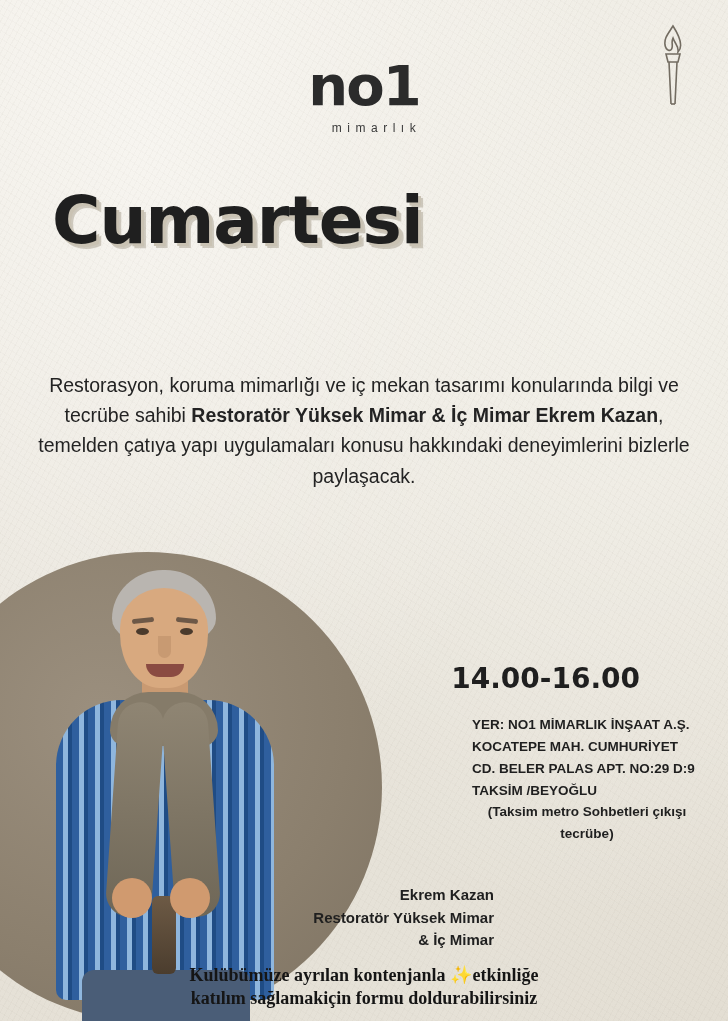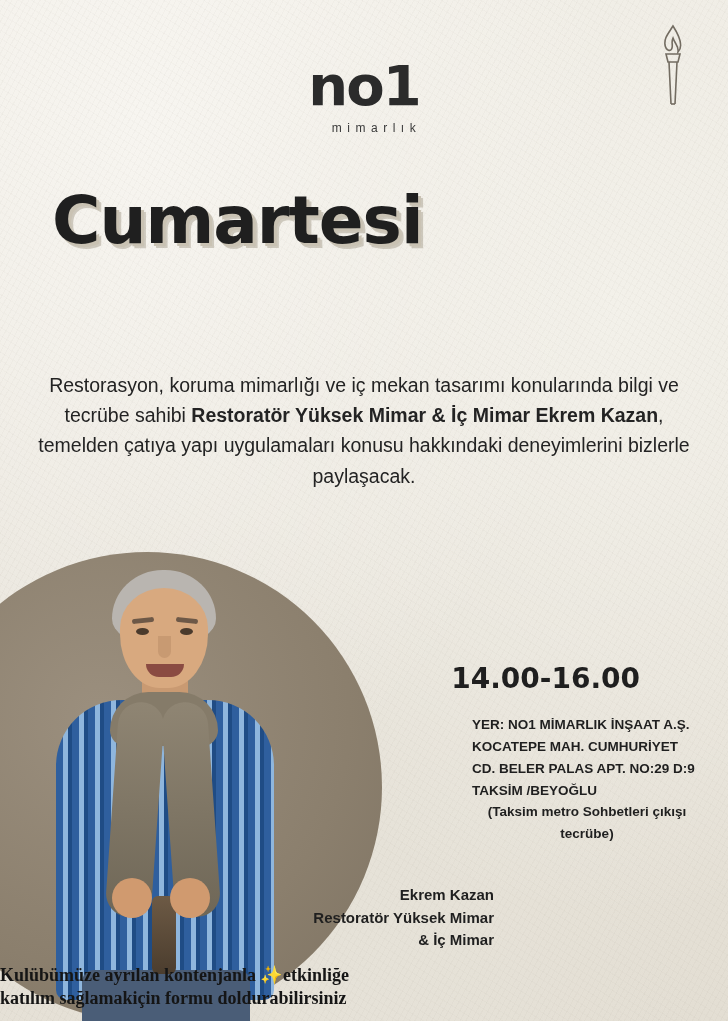--- a/index.html
+++ b/index.html
@@ -214,21 +214,21 @@
     position: absolute; top: 872px; left: 272px; width: 222px;
     text-align: right; font-size: 15px; font-weight: 700;
     line-height: 1.5; color: #1f1f1f;
     font-family: "Liberation Sans", sans-serif;
     margin-top: 12px;
   }
 
   
   .footer {
     position: absolute; bottom: 10px; left: 0; right: 0;
-    text-align: left;
+    text-align: center;
     font-family: "Liberation Serif", serif;
     font-weight: 700;
     font-size: 18px;
     line-height: 1.32;
     color: #151515;
   }
   .footer .l2 { display: block; }
   .spark { color: #d8a300; }
 </style>
 </head>

